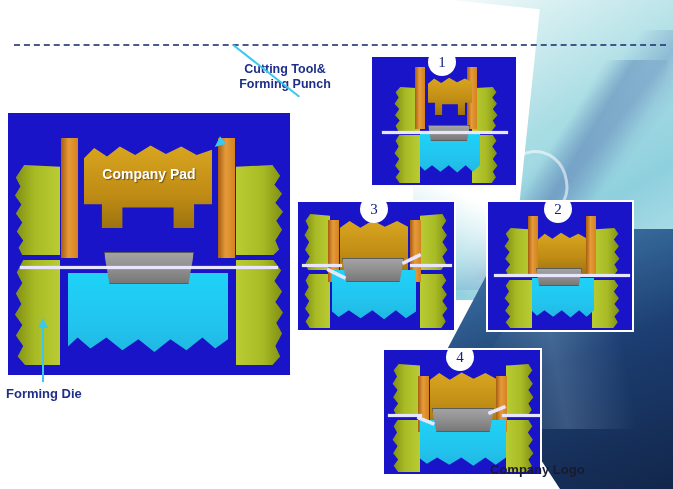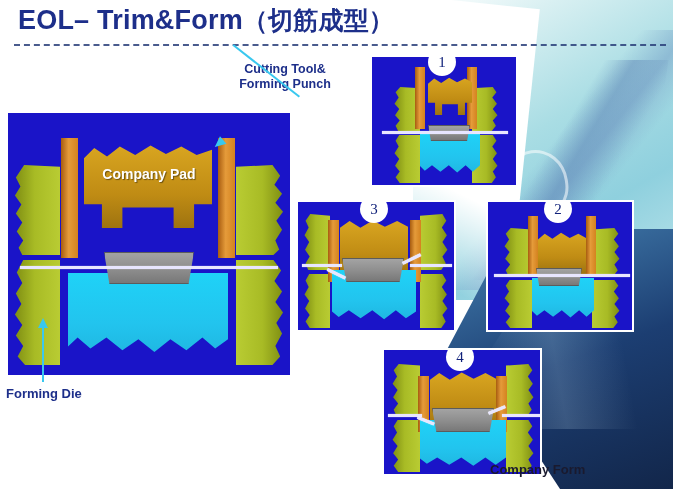--- a/index.html
+++ b/index.html
@@ -92,23 +92,20 @@
     <div class="bg-teal"></div>
     <div class="bg-diag1"></div>
     <div class="bg-diag2"></div>
     <div class="bg-white-wedge"></div>
     <div class="bg-ring"></div>
     <div class="bg-navy"></div>
     <div class="bg-navy-streak"></div>
     <div class="bg-whitefoot"></div>
   </div>
 
-  <div class="title">
-    <span>EOL– Trim&amp;Form</span><span class="cn">（切筋成型）</span>
-  </div>
   <div class="rule"></div>
 
   <div class="panel big" style="left:8px;top:113px;width:282px;height:262px;">
 
     <div class="die-green" style="left:6px;top:52px;width:46px;height:90px;
       clip-path:polygon(22% 0,100% 2%,100% 100%,18% 100%,10% 92%,20% 84%,6% 74%,18% 64%,4% 54%,16% 44%,2% 34%,14% 24%,4% 14%);"></div>
     <div class="die-green" style="left:6px;top:147px;width:46px;height:105px;
       clip-path:polygon(20% 0,100% 0,100% 100%,24% 100%,8% 92%,20% 82%,4% 72%,18% 62%,2% 52%,16% 42%,4% 32%,18% 22%,6% 12%);"></div>
 
     <div class="die-green r" style="left:228px;top:52px;width:48px;height:90px;
@@ -244,15 +241,15 @@
     <div class="leadframe" style="left:4px;top:64px;width:34px;"></div>
     <div class="leadframe" style="left:118px;top:64px;width:38px;"></div>
     <div class="leadframe" style="left:34px;top:66px;width:18px;transform:rotate(22deg);transform-origin:left top;"></div>
     <div class="leadframe" style="left:104px;top:62px;width:18px;transform:rotate(-22deg);transform-origin:left top;"></div>
     <div class="numbadge" style="left:62px;top:-7px;width:28px;height:28px;">
       <span>4</span>
     </div>
   </div>
 
 
-  <div class="complogo">Company Form</div>
+  <div class="complogo">Company Logo</div>
 
 </div>
 
 </body></html>

